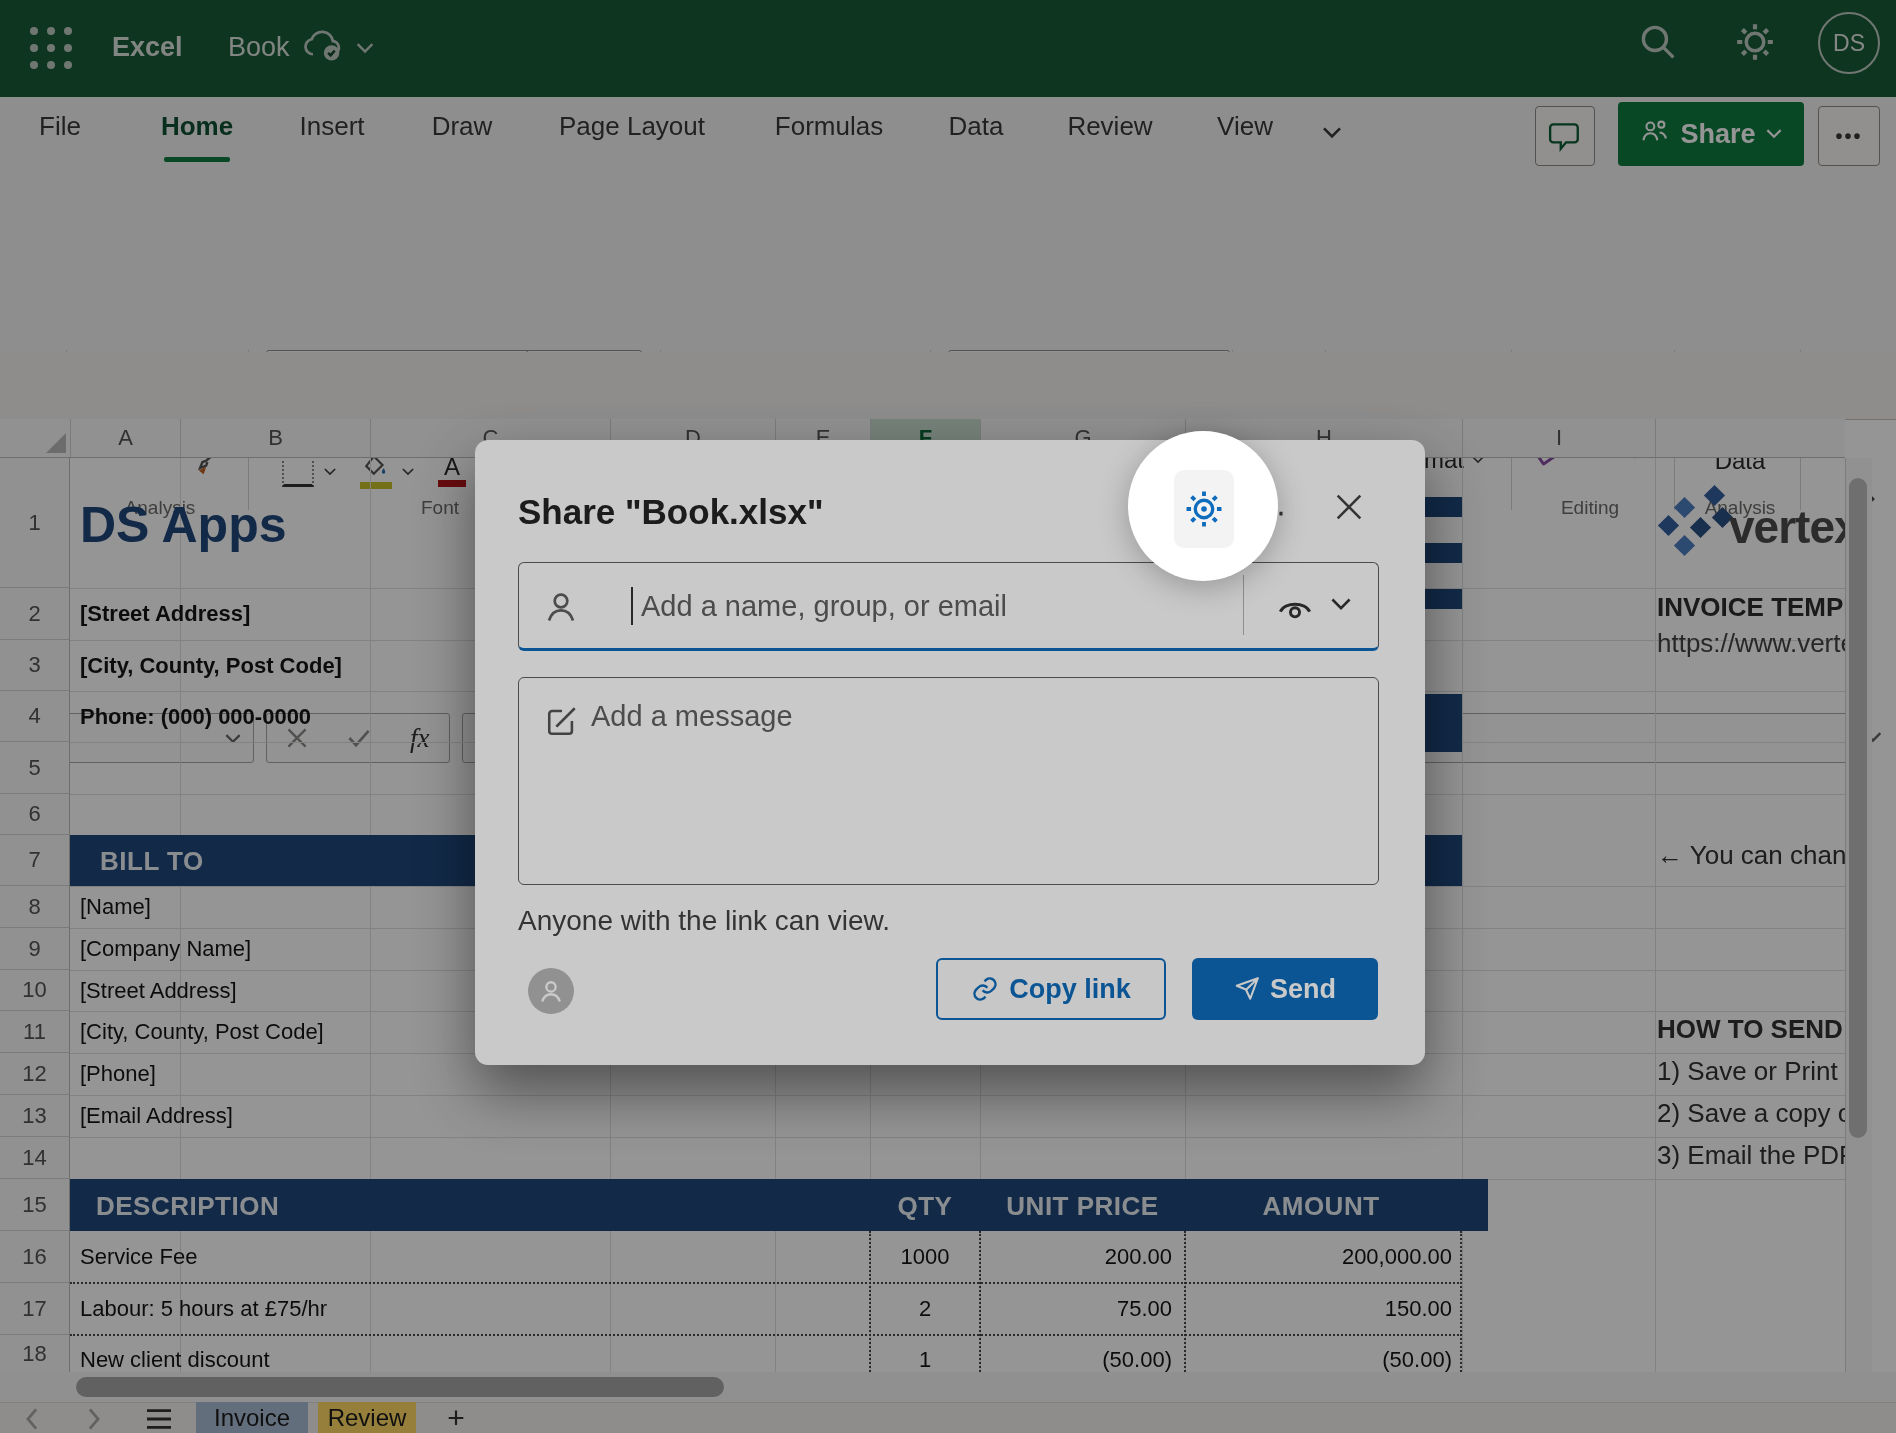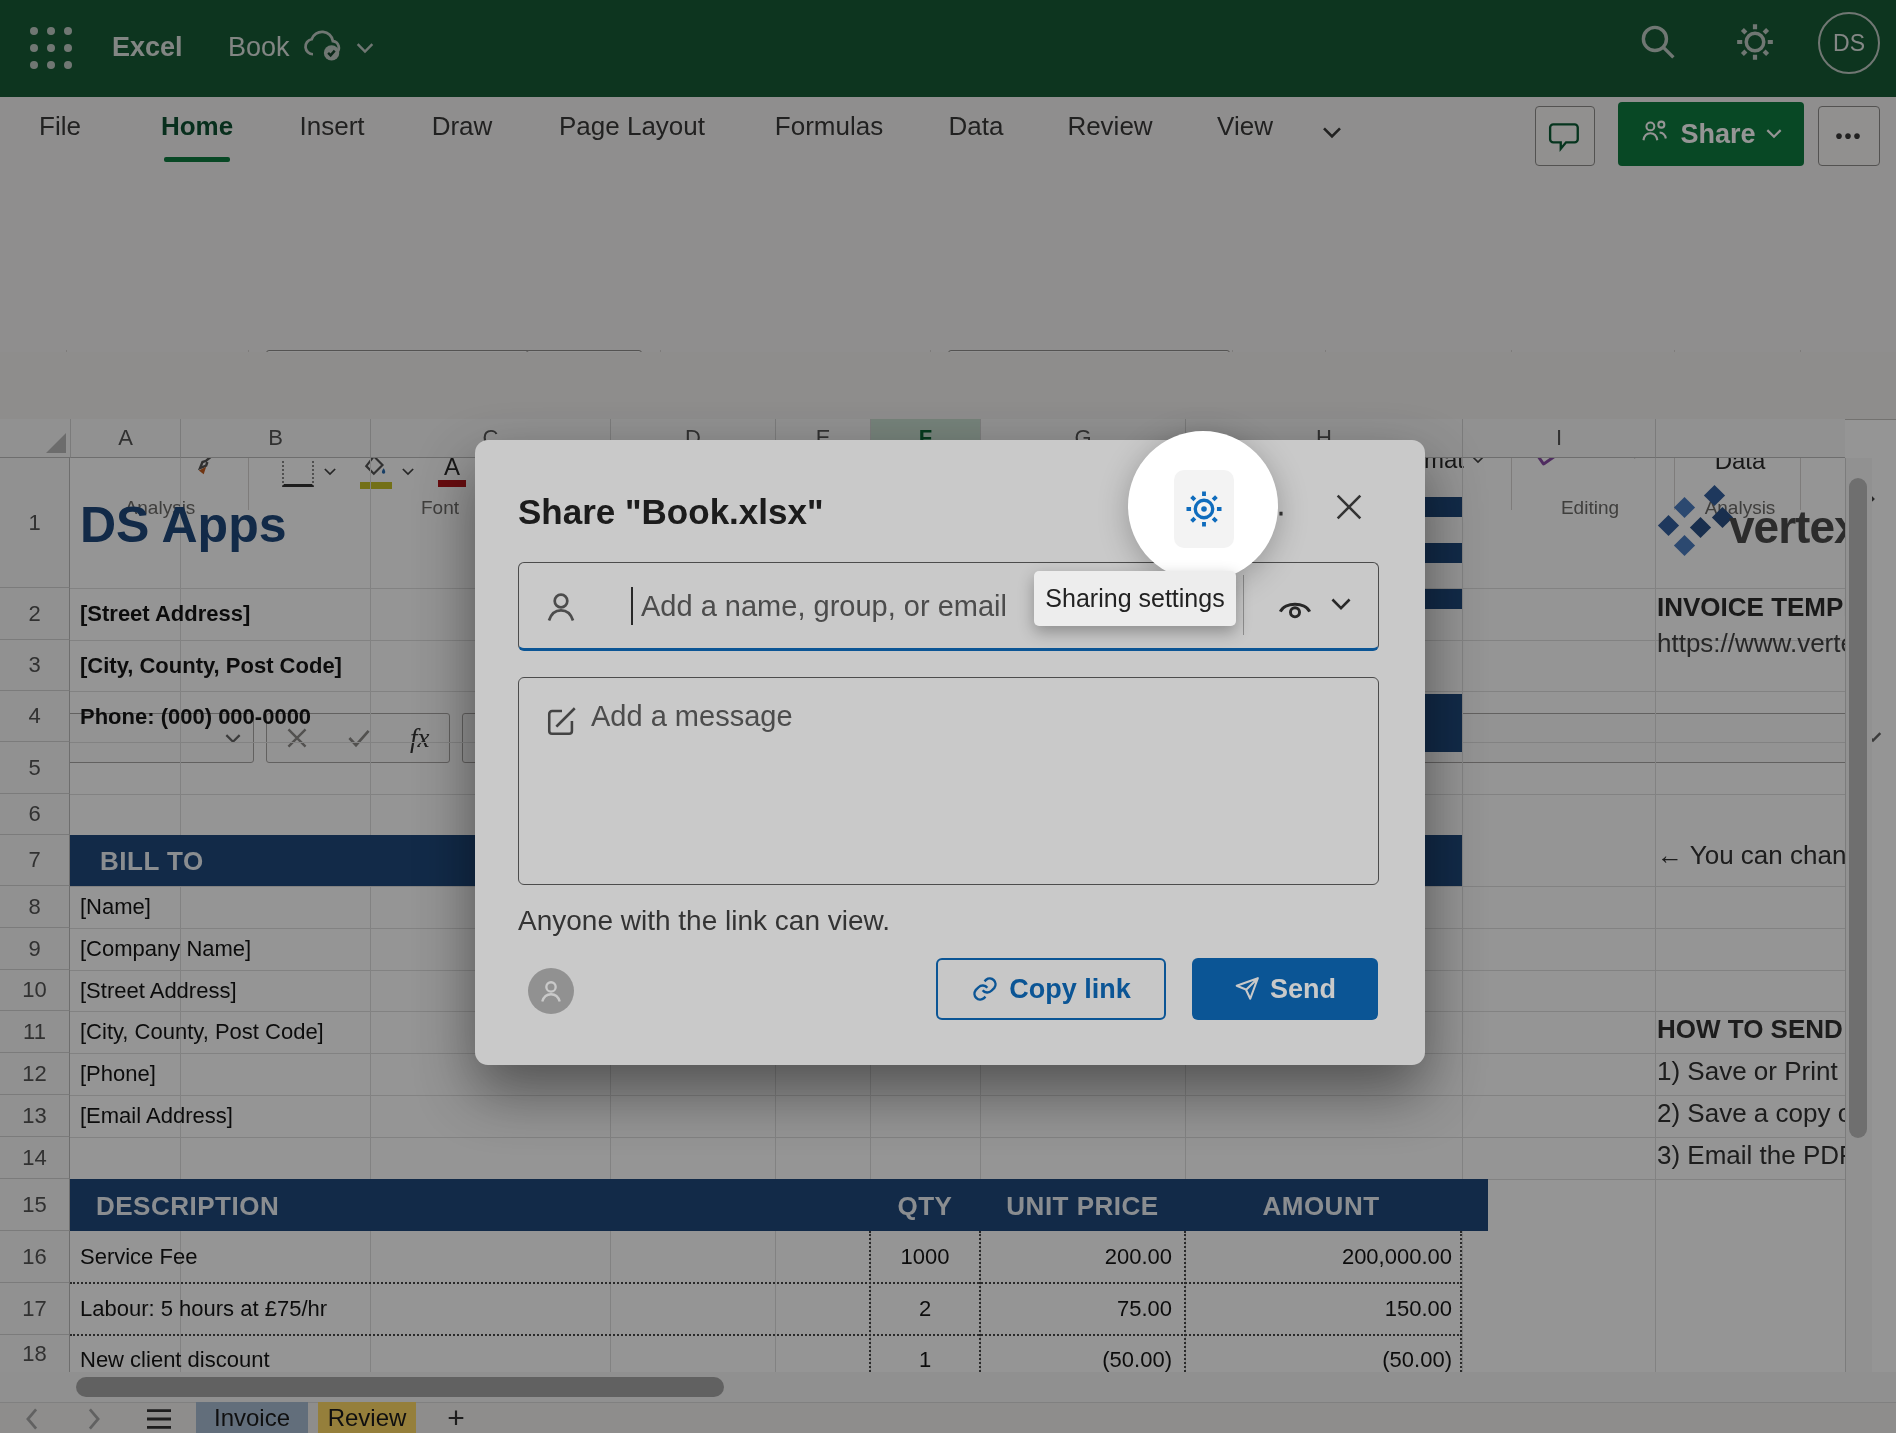--- a/index.html
+++ b/index.html
@@ -755,15 +755,14 @@
 
   <div class="dim2"></div>
   <div class="spot"></div>
   <div class="gearbtn">
     <svg width="42" height="42" viewBox="0 0 24 24" fill="none" stroke="#0F6CBD">
         <circle cx="12" cy="12" r="5" stroke-width="1.9"></circle>
         <circle cx="12" cy="12" r="1.6" fill="#0F6CBD" stroke="none"></circle>
         <path stroke-width="2.2" d="M12 4.6V2M12 19.4V22M4.6 12H2M19.4 12H22M17.2 6.8l1.9-1.9M6.8 17.2l-1.9 1.9M17.2 17.2l1.9 1.9M6.8 6.8L4.9 4.9"></path>
       </svg>
   </div>
-  <div class="coach">Sharing settings</div>
 
 </div>
 
 </body></html>

